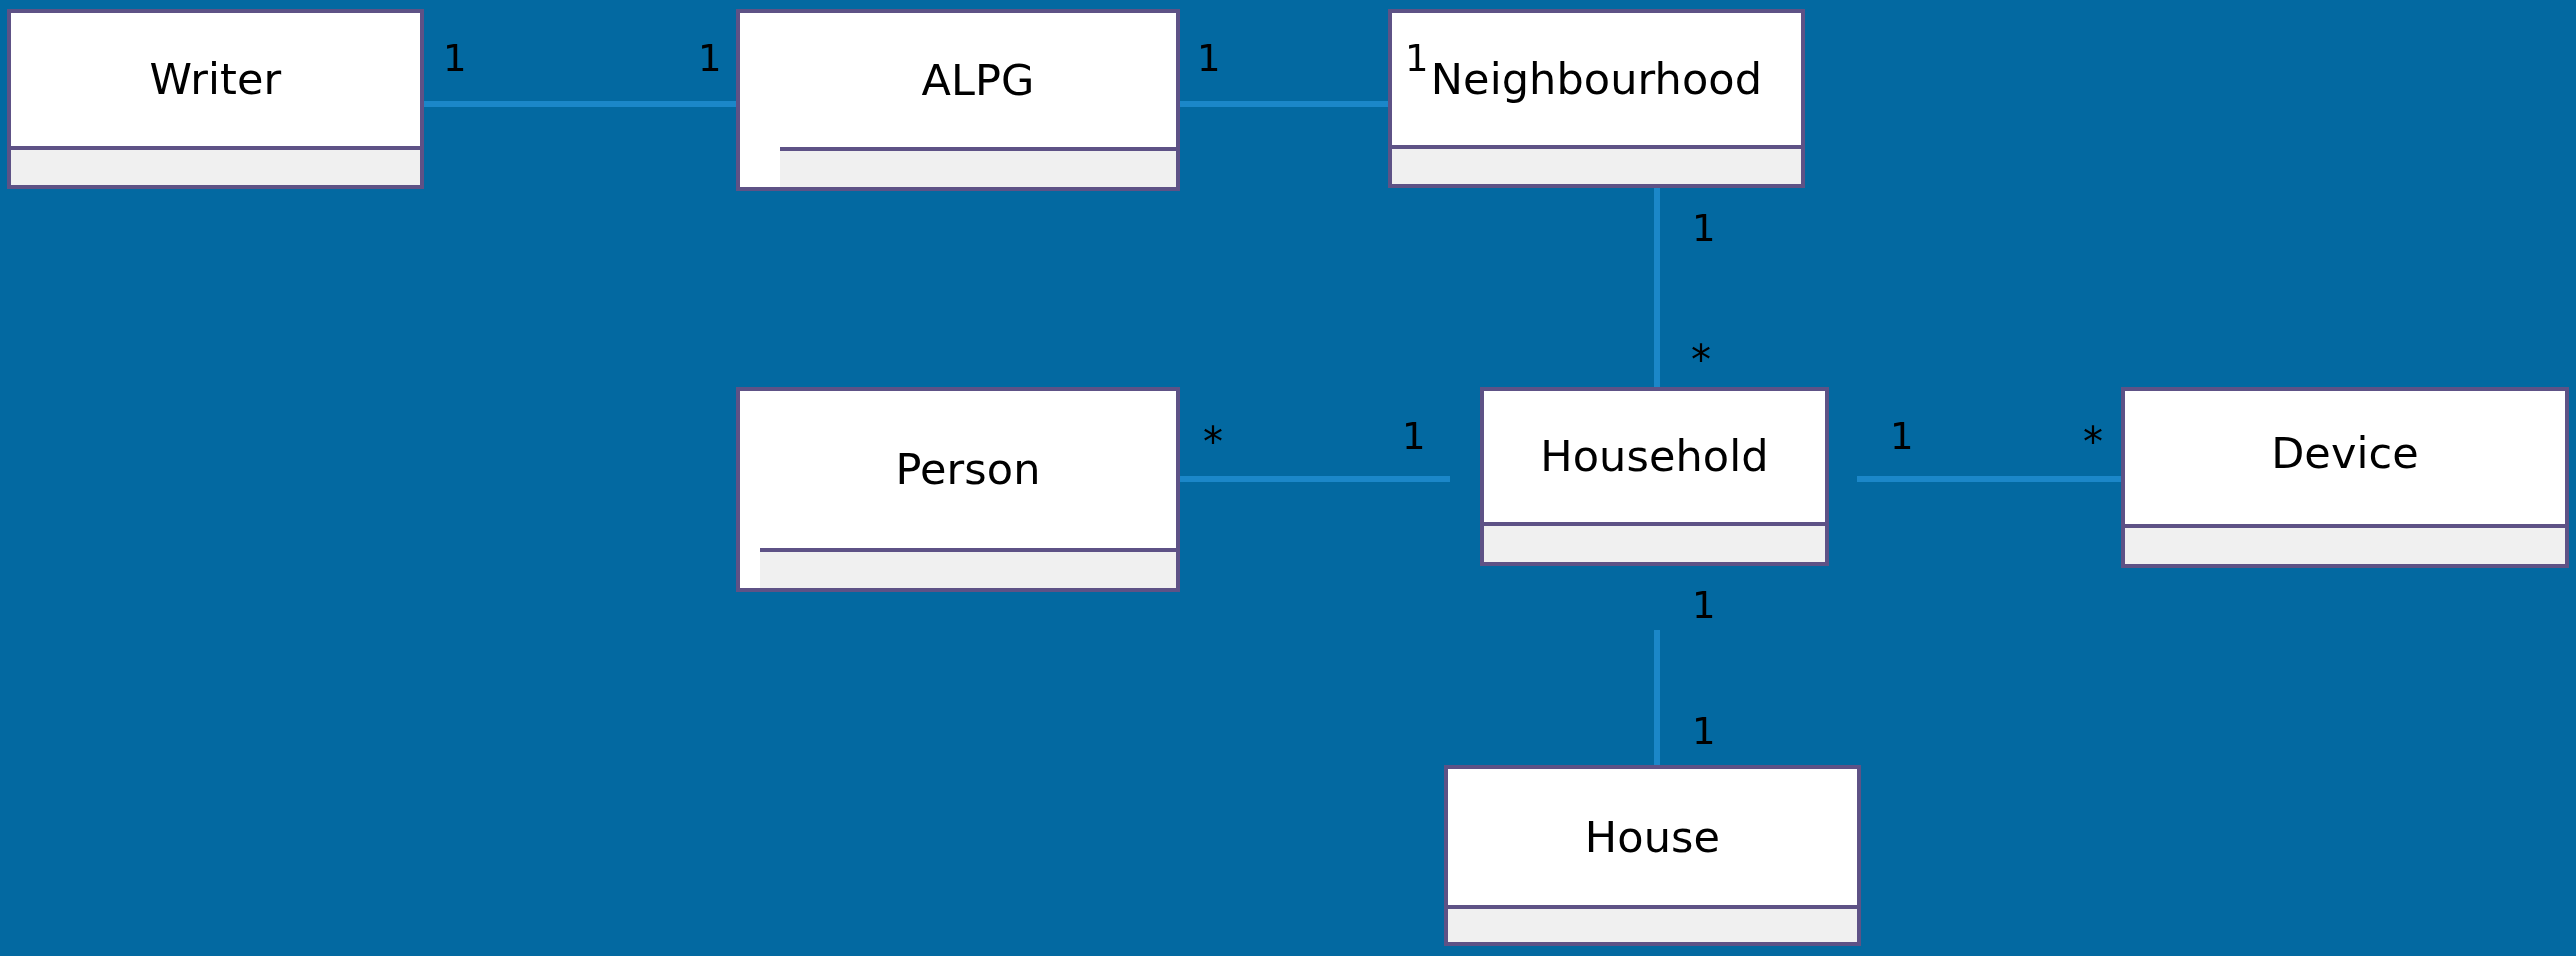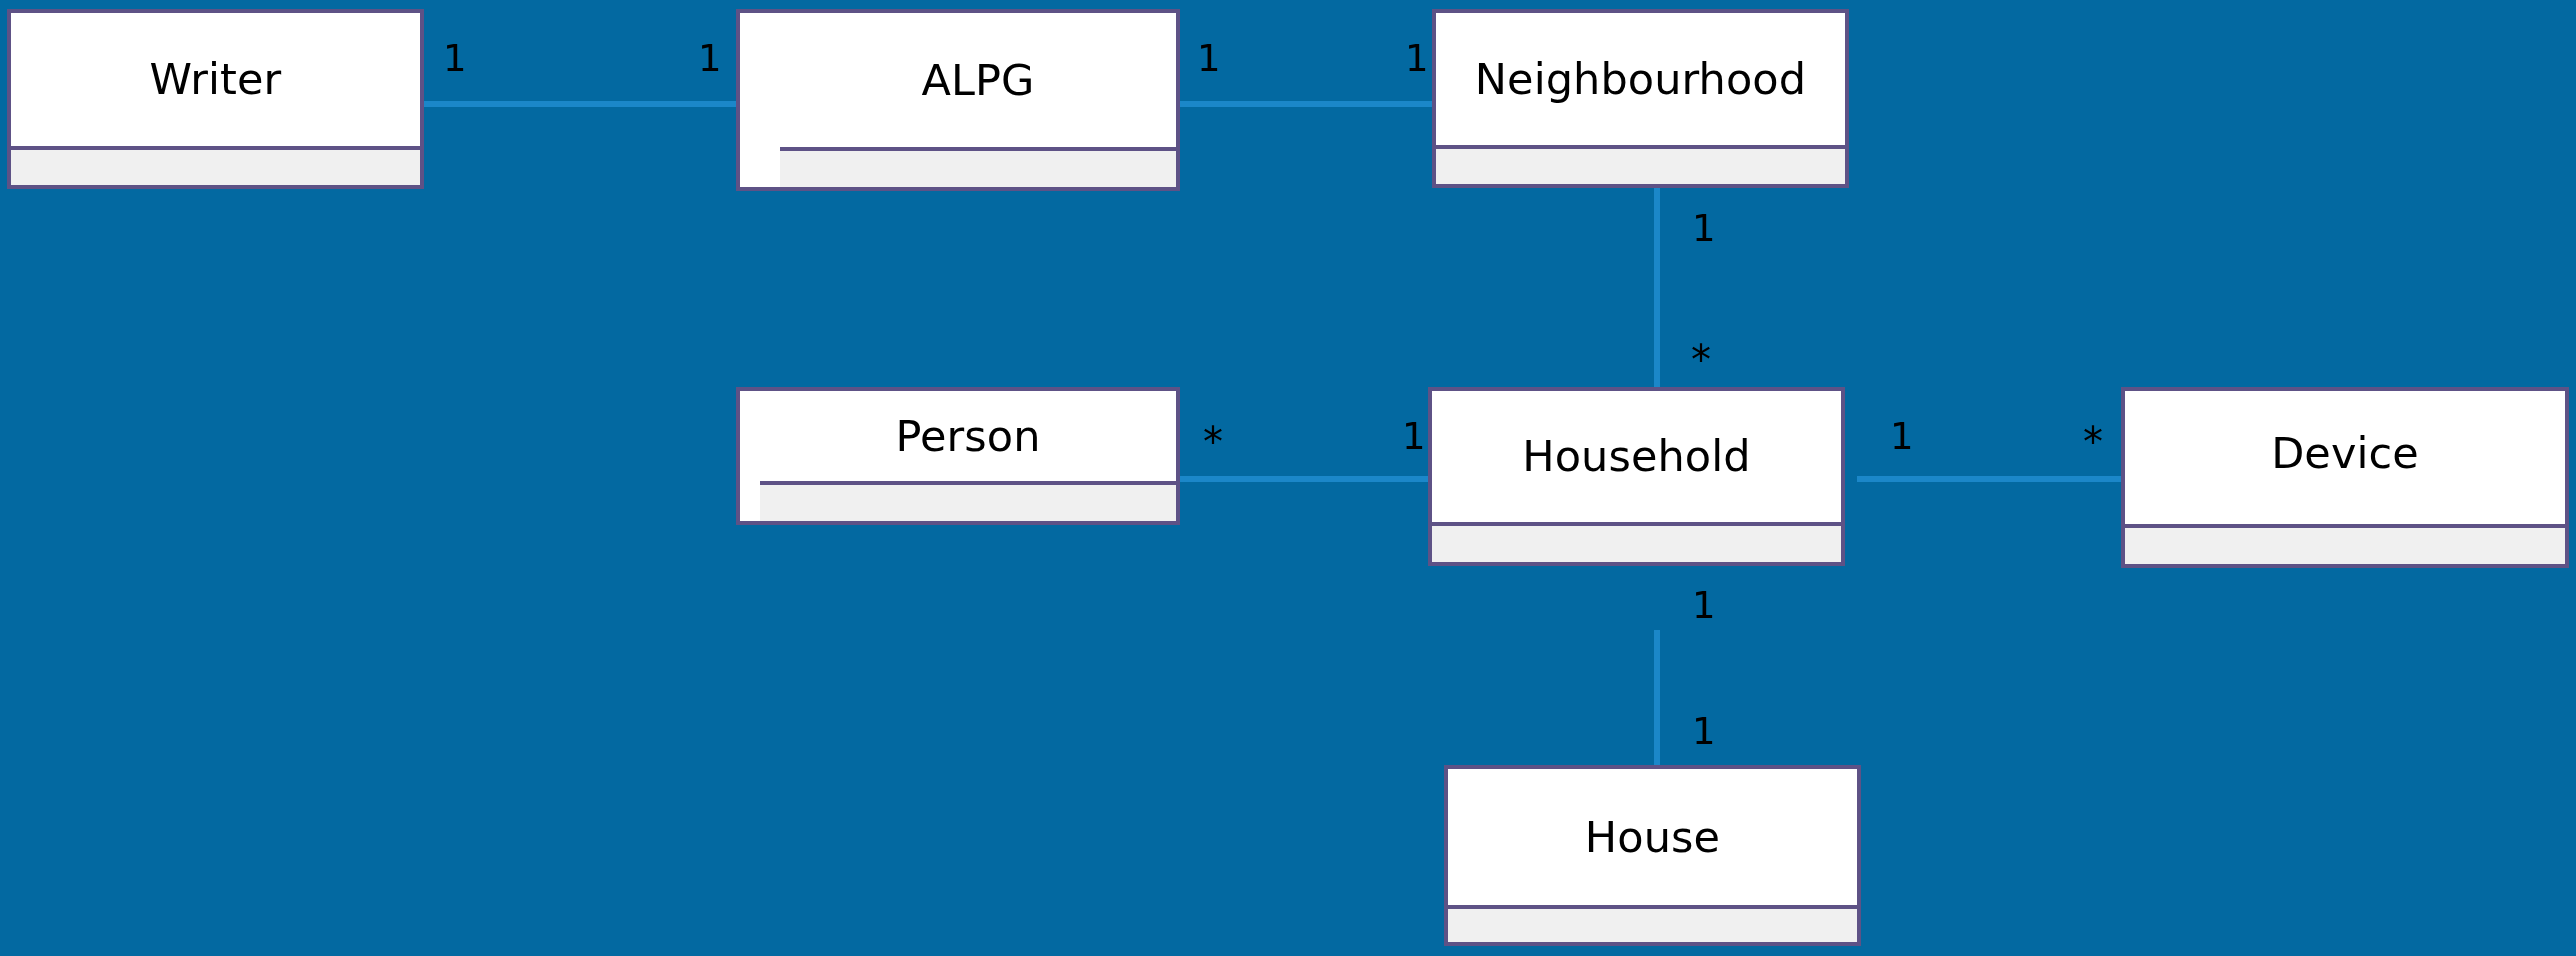--- a/index.html
+++ b/index.html
@@ -99,35 +99,35 @@
     <div class="uml-attr-compartment" style="height:39px;"></div>
   </div>
 
   <div class="uml-class" style="left:736px; top:9px; width:444px; height:182px;padding-left:40px;">
     <div class="uml-name-compartment">
       <span class="uml-name">ALPG</span>
     </div>
     <div class="uml-attr-compartment" style="height:40px;"></div>
   </div>
 
-  <div class="uml-class" style="left:1432px; top:9px; width:417px; height:179px;">
+  <div class="uml-class" style="left:1388px; top:9px; width:417px; height:179px;">
     <div class="uml-name-compartment">
       <span class="uml-name">Neighbourhood</span>
     </div>
     <div class="uml-attr-compartment" style="height:39px;"></div>
   </div>
 
-  <div class="uml-class" style="left:736px; top:387px; width:444px; height:138px;padding-left:20px;">
+  <div class="uml-class" style="left:736px; top:387px; width:444px; height:205px;padding-left:20px;">
     <div class="uml-name-compartment">
       <span class="uml-name">Person</span>
     </div>
     <div class="uml-attr-compartment" style="height:40px;"></div>
   </div>
 
-  <div class="uml-class" style="left:1428px; top:387px; width:417px; height:179px;">
+  <div class="uml-class" style="left:1480px; top:387px; width:349px; height:179px;">
     <div class="uml-name-compartment">
       <span class="uml-name">Household</span>
     </div>
     <div class="uml-attr-compartment" style="height:40px;"></div>
   </div>
 
   <div class="uml-class" style="left:2121px; top:387px; width:448px; height:181px;gap:8px;">
     <div class="uml-name-compartment">
       <span class="uml-name">Device</span>
     </div>

